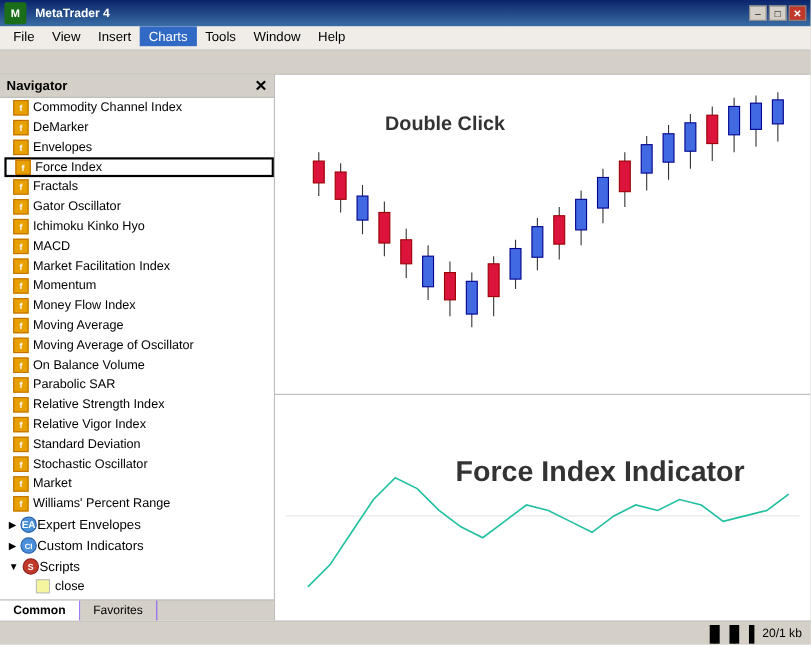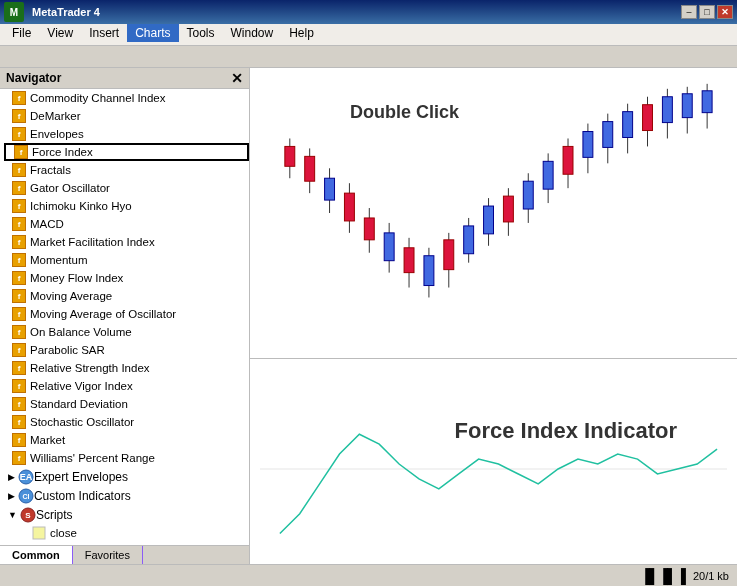--- a/index.html
+++ b/index.html
@@ -109,21 +109,21 @@
     }
 
     .double-click-label {
       position: absolute;
       top: 20px; left: 100px;
       font-size: 18px; font-weight: bold; color: #333; margin-top: 14px;
     }
     .force-index-label {
       position: absolute;
       bottom: 120px; right: 60px;
-      font-size: 22px; font-weight: bold; color: #333;
+      font-size: 26px; font-weight: bold; color: #333;
     }
 
     
     .candlestick-area {
       position: absolute;
       top: 10px; left: 10px; right: 10px;
       height: 270px;
     }
     
     .force-index-area {

